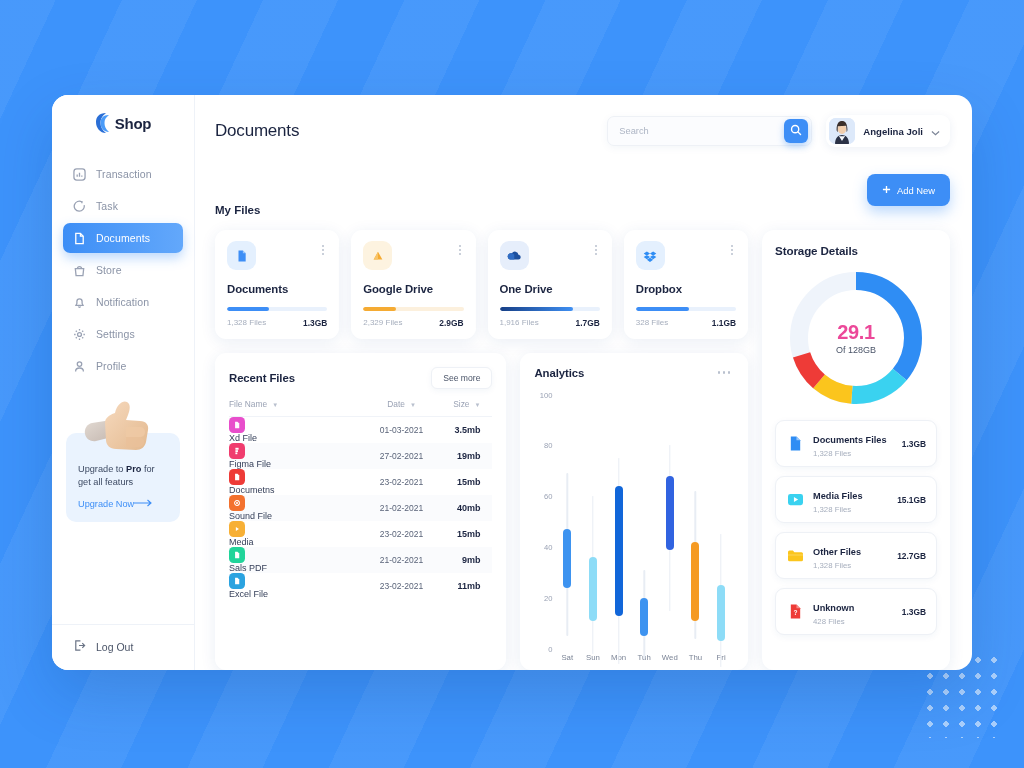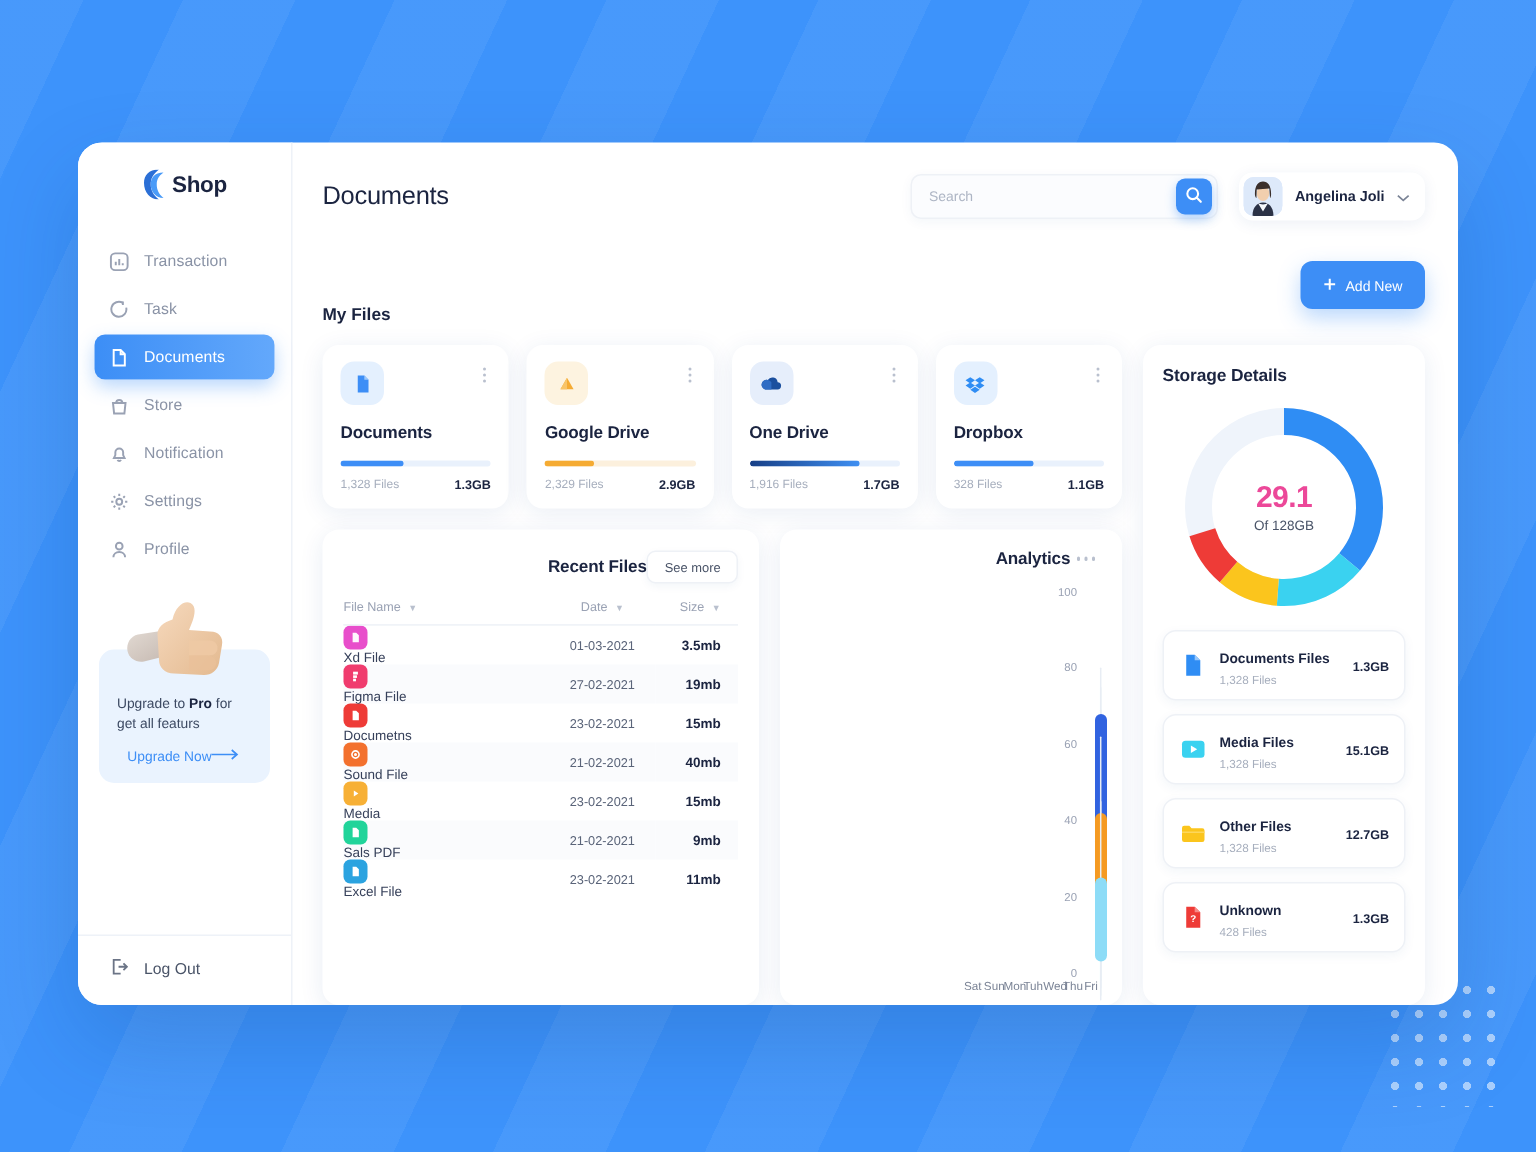--- a/index.html
+++ b/index.html
@@ -81,21 +81,21 @@
     padding: 30px 12px 13px 12px;
     position: relative;
     text-align: left;
   }
   .thumb {
     position: absolute; left: 50%; transform: translateX(-50%);
     top: -36px; width: 86px; height: 66px;
   }
   .upgrade p { font-size: 9.2px; color: #3d4a63; line-height: 1.45; }
   .upgrade p b { color: #1b2440; }
-  .upgrade .cta { display: flex; align-items: center; justify-content: center; margin-top: 9px; }
+  .upgrade .cta { display: flex; align-items: center; justify-content: flex-start; margin-top: 9px; }
   .upgrade .cta span { font-size: 9.2px; color: #3d8ef6; }
   .logout {
     margin-top: auto;
     border-top: 1px solid #eef2f8;
     display: flex; align-items: center; gap: 10px;
     padding: 14px 0 16px 21px;
     color: #4a5468; font-size: 10.5px;
     cursor: pointer;
   }
 
@@ -165,21 +165,20 @@
   .bar i { display: block; height: 100%; border-radius: 3px; }
   .fc-foot { display: flex; align-items: center; justify-content: space-between; margin-top: 7px; }
   .fc-files { font-size: 8px; color: #a6aebd; }
   .fc-size { font-size: 8.4px; font-weight: 700; color: #1b2440; }
 
   
   .panels { display: flex; gap: 14px; margin-top: 14px; flex: 1; min-height: 0; }
   .panel {
     background: #fff; border-radius: 11px;
     box-shadow: 0 3px 16px rgba(25,70,140,0.09);
-    align-items: flex-end;
   }
   .panel-recent { flex: 1.32; padding: 14px 14px 4px 14px; min-width: 0; display: flex; flex-direction: column; }
   .panel-analytics { flex: 1; padding: 14px 14px 8px 14px; min-width: 0; display: flex; flex-direction: column; }
 
   .panel-head { display: flex; align-items: center; }
   .panel-head h3 { font-size: 11.4px; font-weight: 700; color: #1b2440; flex: 1; letter-spacing: -0.1px; }
   .see-more {
     border: 1px solid #eef1f6; background: #fff; border-radius: 6px;
     font-family: inherit; font-size: 8.6px; color: #4a5468;
     padding: 5px 11px; cursor: pointer;
@@ -200,21 +199,21 @@
   tbody td { font-size: 9px; color: #36405a; padding: 0; }
   .ficon { width: 16px; height: 16px; border-radius: 4.5px; flex: 0 0 16px; display: flex; align-items: center; justify-content: center; }
   .ficon svg { width: 8px; height: 8px; }
   td.c-date { font-size: 8.5px; color: #5a6479; text-align: center; }
   td.c-size { font-size: 9px; font-weight: 700; color: #1b2440; text-align: right; padding-right: 12px; }
 
   
   .chart-area { flex: 1; display: flex; margin-top: 16px; min-height: 0; position: relative; }
   .y-axis { width: 20px; position: relative; flex: 0 0 20px; }
   .y-axis span {
-    position: absolute; right: 16px; font-size: 7.6px; color: #9aa2b4;
+    position: absolute; right: 2px; font-size: 7.6px; color: #9aa2b4;
     transform: translateY(-50%); white-space: nowrap;
   }
   .plot { flex: 1; display: flex; align-items: flex-end; justify-content: space-around; position: relative; }
   .candle-col { position: relative; width: 12%; height: 100%; display: flex; justify-content: center; }
   .wick { position: absolute; width: 1.4px; background: #e8edf4; border-radius: 1px; left: 50%; transform: translateX(-50%); }
   .body { position: absolute; width: 8px; border-radius: 5px; left: 50%; transform: translateX(-50%); }
   .x-axis { display: flex; justify-content: space-around; padding-left: 20px; margin-top: 4px; }
   .x-axis span { width: 12%; text-align: center; font-size: 7.8px; color: #7b8496; }
 
   

